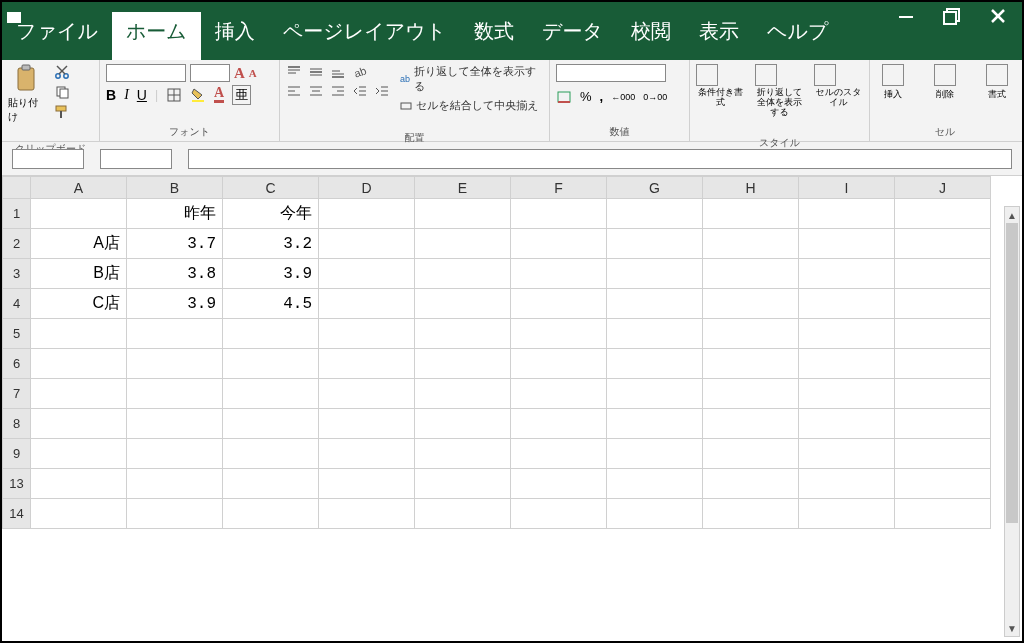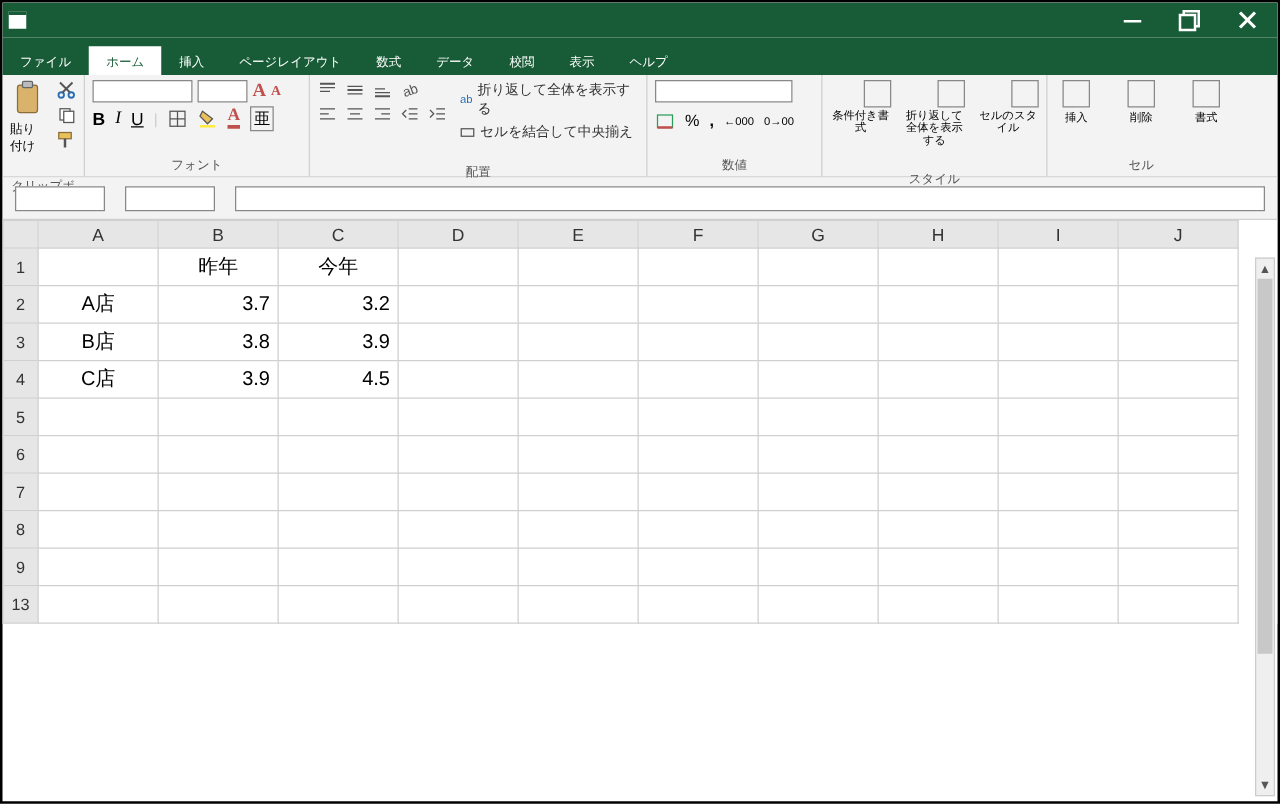--- a/index.html
+++ b/index.html
@@ -7,34 +7,34 @@
 
   
   .titlebar { background: #185c37; height: 28px; display: flex; align-items: center; color: #fff; padding: 0 4px; }
   .title-left { display: flex; align-items: center; gap: 4px; }
   .app-icon { width: 16px; height: 16px; }
   .win-controls { margin-left: auto; display: flex; gap: 26px; padding-right: 10px; }
   .win-btn svg { display: block; }
 
   
   .menubar { background: #185c37; height: 30px; display: flex; align-items: flex-end; }
-  .menu-tab { color: #fff; font-size: 10px; padding: 6px 14px 3px; cursor: pointer; }
+  .menu-tab { color: #fff; font-size: 20px; padding: 6px 14px 15px; cursor: pointer; }
   .menu-tab.active { background: #fff; color: #185c37; font-weight: 500; }
 
   
   .ribbon { background: #f3f3f3; border-bottom: 1px solid #d0d0d0; height: 82px; display: flex; }
   .ribbon-group { border-right: 1px solid #d0d0d0; display: flex; flex-direction: column; justify-content: space-between; padding: 4px 6px 2px; }
   .ribbon-group .group-label { text-align: center; font-size: 10px; color: #555; margin-top: 18px; }
   .ribbon-row { display: flex; align-items: center; gap: 4px; }
   .rbox { border: 1px solid #888; background: #fff; }
   .icon-btn { display: inline-flex; align-items: center; justify-content: center; cursor: pointer; }
   .small-icon { width: 16px; height: 16px; }
 
   
-  .g-clip { width: 66px; }
+  .g-clip { width: 98px; }
   .paste-btn { display: flex; flex-direction: column; align-items: center; width: 38px; cursor:pointer;}
   .paste-label { font-size: 10px; margin-top: 2px; }
   .clip-sides { display: flex; flex-direction: column; gap: 4px; margin-left: 4px; }
 
   
   .g-font { width: 180px; }
   .fontname-box { width: 80px; height: 18px; }
   .fontsize-box { width: 40px; height: 18px; }
   .Akey { font-family: "Times New Roman", serif; font-weight: bold; }
 
@@ -43,21 +43,21 @@
   .align-icon { width:16px; height:14px; }
   .wrap-text { font-size: 11px; color: #333; display:flex; align-items:center; gap:4px;}
 
   
   .g-number { width: 140px; }
   .numfmt-box { width: 110px; height: 18px; }
 
   
   .g-style { width: 180px; display:flex; flex-direction:column;}
   .style-items { display:flex; gap:10px; justify-content:center;}
-  .style-item { display:flex; flex-direction:column; align-items:flex-end; width:52px; cursor:pointer;}
+  .style-item { display:flex; flex-direction:column; align-items:flex-start; width:52px; cursor:pointer;}
   .style-item .sb { width:22px; height:22px; border:1px solid #888;}
   .style-item .sl { font-size:9px; text-align:center; margin-top:2px; line-height:1.1;}
 
   
   .g-cells { width: 150px; }
   .cell-items { display:flex; gap:18px; justify-content:center;}
   .cell-item { display:flex; flex-direction:column; align-items:center; width:36px; cursor:pointer;}
   .cell-item .cb { width:22px; height:22px; border:1px solid #888;}
   .cell-item .cl { font-size:9px; margin-top:2px;}
 
@@ -69,22 +69,22 @@
 
   
   .grid-area { position: relative; background:#fff; }
   table.grid { border-collapse: collapse; table-layout: fixed; font-size: 16px; }
   table.grid th, table.grid td { border: 1px solid #d0d0d0; overflow:hidden; white-space:nowrap;}
   table.grid thead th { background: #e6e6e6; color:#333; font-weight: normal; font-size:14px; text-align:center; height:22px;}
   table.grid tbody th { background: #e6e6e6; color:#333; font-weight: normal; font-size:13px; text-align:center; width:28px;}
   .corner { background:#e6e6e6; width:28px;}
   .col-w { width: 96px; }
   .cell { height: 30px; padding: 2px 6px; }
-  .text-left { text-align:center; }
-  .text-right { text-align:right; }
+  .text-left { text-align:right; }
+  .text-right { text-align:right;font-family:Liberation Mono, monospace; }
 
   
   .vscroll { position:absolute; right:2px; top:204px; width:16px; bottom:4px; background:#efefef; border:1px solid #ccc;}
   .vscroll .up, .vscroll .down { height:16px; display:flex; align-items:center; justify-content:center; font-size:10px; color:#555; cursor:pointer;}
   .vscroll .thumb { position:absolute; top:16px; left:1px; right:1px; height:300px; background:#c8c8c8; cursor:pointer;}
   .vscroll .down { position:absolute; bottom:0; width:100%;}
 
 </style>
 </head>
 <body>
@@ -492,20 +492,33 @@
           <td class="cell col-w"></td>
           <td class="cell col-w"></td>
           <td class="cell col-w"></td>
           <td class="cell col-w"></td>
           <td class="cell col-w"></td>
           <td class="cell col-w"></td>
           <td class="cell col-w"></td>
           <td class="cell col-w"></td>
           <td class="cell col-w"></td>
         </tr>
+        <tr>
+          <th>14</th>
+          <td class="cell col-w"></td>
+          <td class="cell col-w"></td>
+          <td class="cell col-w"></td>
+          <td class="cell col-w"></td>
+          <td class="cell col-w"></td>
+          <td class="cell col-w"></td>
+          <td class="cell col-w"></td>
+          <td class="cell col-w"></td>
+          <td class="cell col-w"></td>
+          <td class="cell col-w"></td>
+        </tr>
       </tbody>
   </table>
 </div>
 
 <div class="vscroll">
   <div class="up">▲</div>
   <div class="thumb"></div>
   <div class="down">▼</div>
 </div>
 

